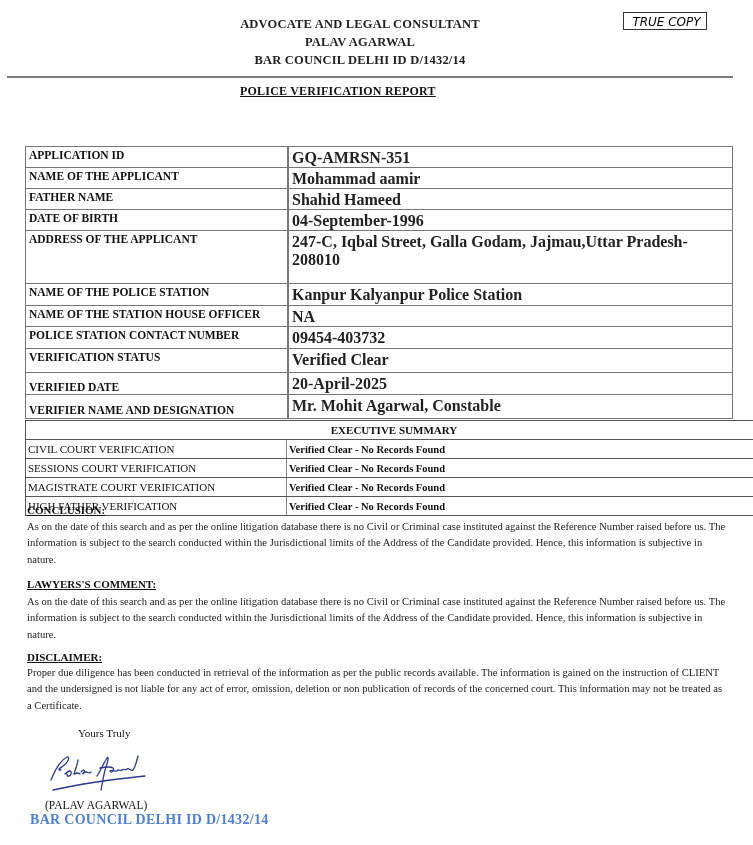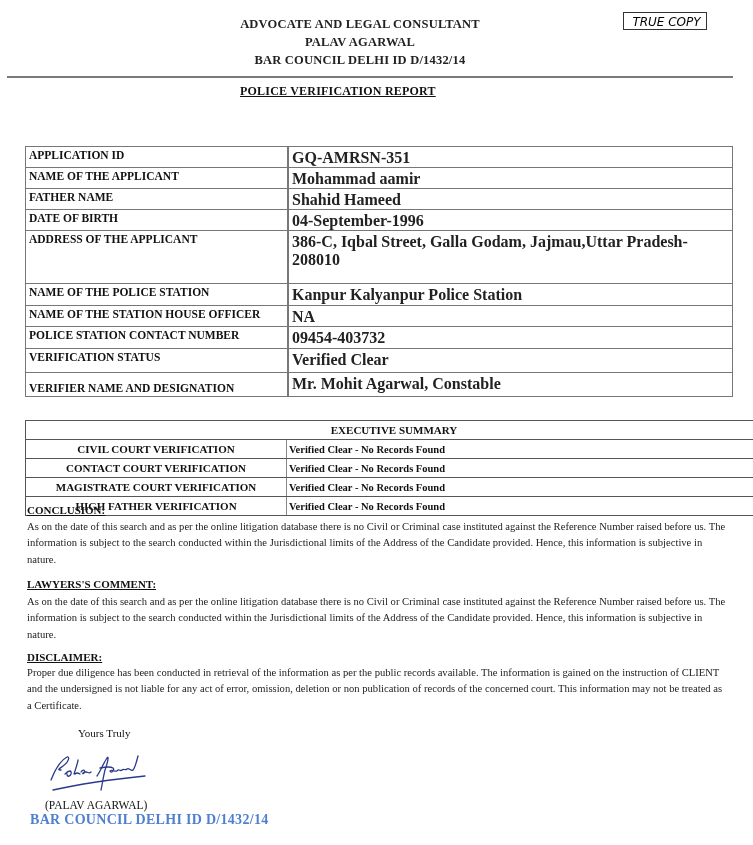--- a/index.html
+++ b/index.html
@@ -16,21 +16,21 @@
   .report-title { position: absolute; left: 240px; top: 84px; font-family: "Liberation Serif", serif;
                   font-weight: bold; font-size: 12px; text-decoration: underline; letter-spacing: 0.2px; }
   table { border-collapse: collapse; position: absolute; font-family: "Liberation Serif", serif; margin-top: 38px; }
   .info { left: 25px; top: 108px; width: 708px; border: 1.5px solid #333; }
   .info td { border: 1px solid #777; font-size: 11px; padding: 0 3px; vertical-align: top; }
   .info td.k { width: 255px; font-weight: bold; font-size: 11.5px; padding-top: 2px; border-right: 2px solid #777; }
   .info td.v { font-weight: bold; font-size: 16px; color: #222; padding-top: 2px; }
   .exec { left: 25px; top: 382px; width: 738px; border: 1.5px solid #333; }
   .exec td { border: 1px solid #555; font-size: 11px; height: 18px; padding: 0 2px; }
   .exec td.h { text-align: center; font-weight: bold; font-size: 11px; }
-  .exec td.k { width: 256px; font-weight: bold; font-size: 11px; border-right: 1px solid #888; text-align: center; }
+  .exec td.k { width: 256px; font-weight: normal; font-size: 11px; border-right: 1px solid #888; }
   .exec td.v { text-align: left; font-weight: bold; font-size: 10.5px; }
   .sec-title { position: absolute; left: 27px; font-family: "Liberation Serif", serif; font-weight: bold;
                font-size: 11px; text-decoration: underline; }
   .para { position: absolute; left: 27px; width: 700px; font-family: "Liberation Serif", serif;
           font-size: 10.6px; line-height: 16.3px; color: #222; }
   .yours { position: absolute; left: 78px; top: 727px; font-family: "Liberation Serif", serif; font-size: 11px; }
   .sig { position: absolute; left: 45px; top: 750px; width: 110px; height: 45px; }
   .signame { position: absolute; left: 45px; top: 799px; font-family: "Liberation Serif", serif; font-size: 11.5px; }
   .barid { position: absolute; left: 30px; top: 812px; font-family: "Liberation Serif", serif; font-weight: bold;
            font-size: 14px; color: #4f7fd0; letter-spacing: 0.3px; }
@@ -61,56 +61,60 @@
   <tr style="height:21px">
         <td class="k">FATHER NAME</td>
         <td class="v">Shahid Hameed</td>
       </tr>
   <tr style="height:20px">
         <td class="k">DATE OF BIRTH</td>
         <td class="v">04-September-1996</td>
       </tr>
   <tr style="height:53px">
         <td class="k">ADDRESS OF THE APPLICANT</td>
-        <td class="v">386-C, Iqbal Street, Galla Godam, Jajmau,Uttar Pradesh-208010</td>
+        <td class="v">247-C, Iqbal Street, Galla Godam, Jajmau,Uttar Pradesh-208010</td>
       </tr>
   <tr style="height:22px">
         <td class="k">NAME OF THE POLICE STATION</td>
         <td class="v">Kanpur Kalyanpur Police Station</td>
       </tr>
   <tr style="height:21px">
         <td class="k">NAME OF THE STATION HOUSE OFFICER</td>
         <td class="v">NA</td>
       </tr>
   <tr style="height:22px">
         <td class="k">POLICE STATION CONTACT NUMBER</td>
         <td class="v">09454-403732</td>
       </tr>
   <tr style="height:24px">
         <td class="k">VERIFICATION STATUS</td>
         <td class="v">Verified Clear</td>
+      </tr>
+  <tr style="height:22px">
+        <td class="k" style="vertical-align:bottom;padding-bottom:1px">VERIFIED DATE</td>
+        <td class="v">20-April-2025</td>
       </tr>
   <tr style="height:24px">
         <td class="k" style="vertical-align:bottom;padding-bottom:2px">VERIFIER NAME AND DESIGNATION</td>
         <td class="v">Mr. Mohit Agarwal, Constable</td>
       </tr>
 </tbody>
   </table>
 
 <table class="exec">
   <tbody>
       <tr>
         <td class="h" colspan="2">EXECUTIVE SUMMARY</td>
       </tr>
   <tr>
         <td class="k">CIVIL COURT VERIFICATION</td>
         <td class="v">Verified Clear - No Records Found</td>
       </tr>
   <tr>
-        <td class="k">CONTACT COURT VERIFICATION</td>
+        <td class="k">SESSIONS COURT VERIFICATION</td>
         <td class="v">Verified Clear - No Records Found</td>
       </tr>
   <tr>
         <td class="k">MAGISTRATE COURT VERIFICATION</td>
         <td class="v">Verified Clear - No Records Found</td>
       </tr>
   <tr>
         <td class="k">HIGH FATHER VERIFICATION</td>
         <td class="v">Verified Clear - No Records Found</td>
       </tr>

